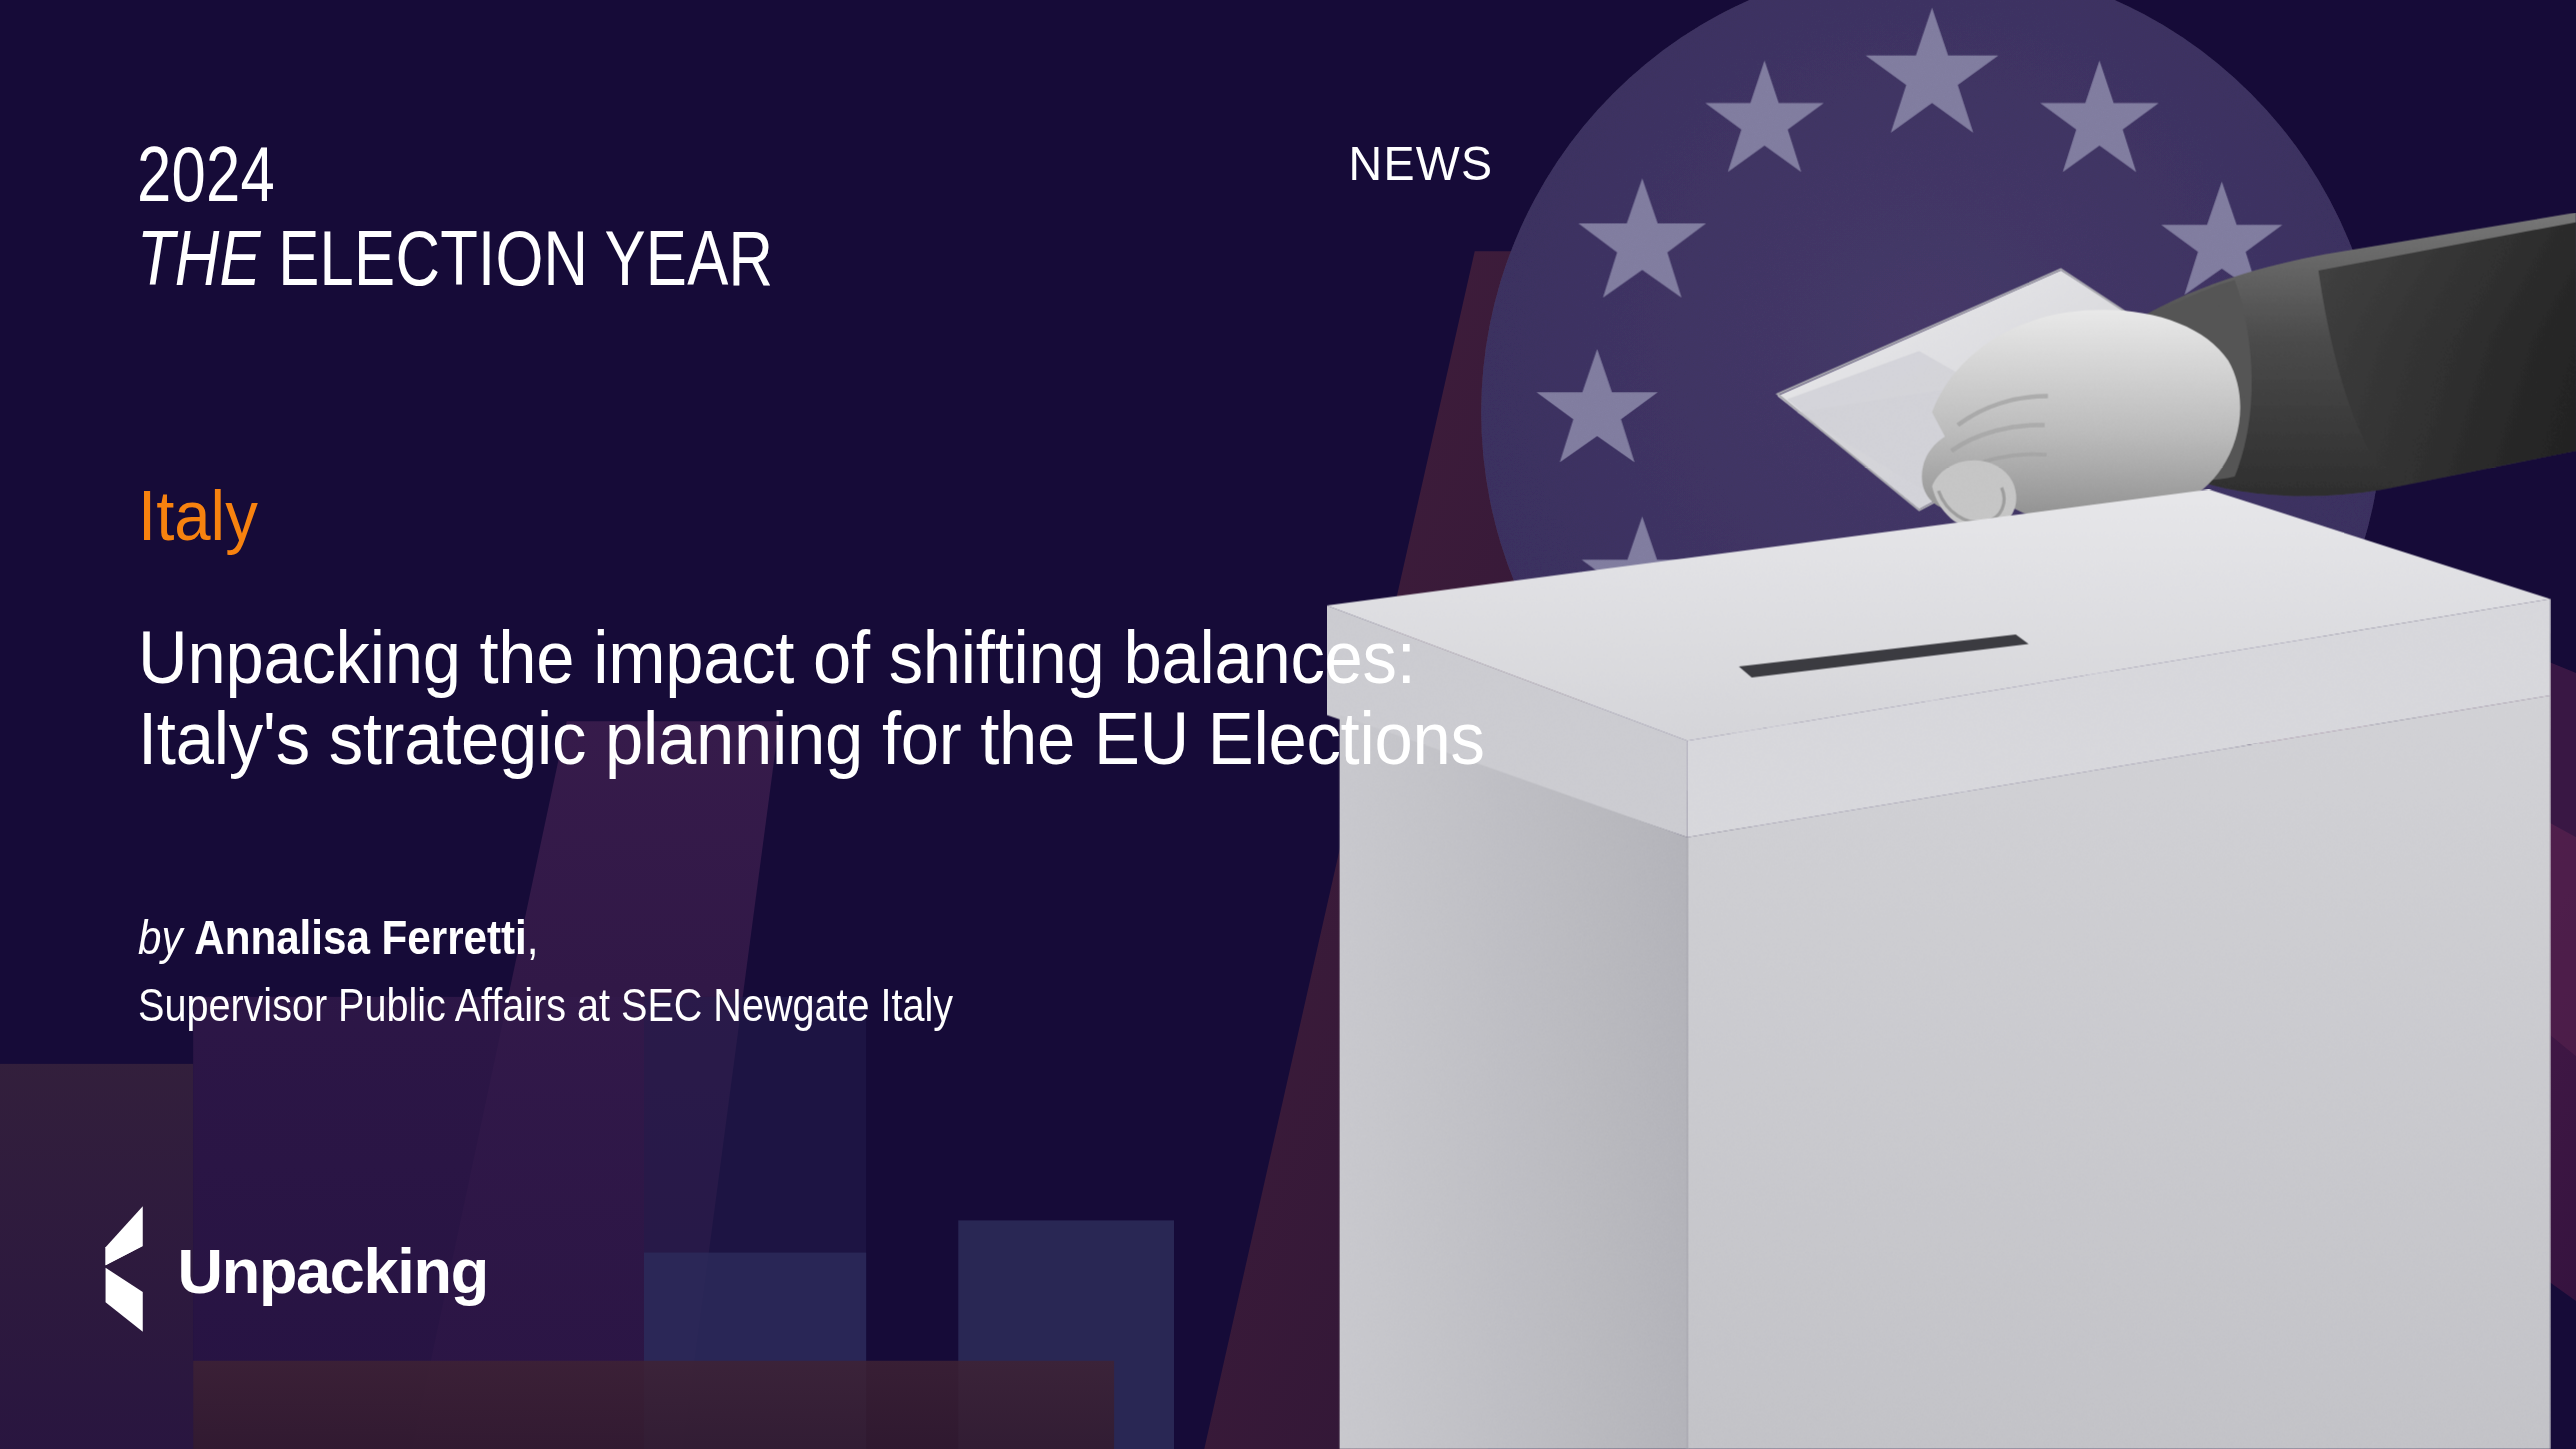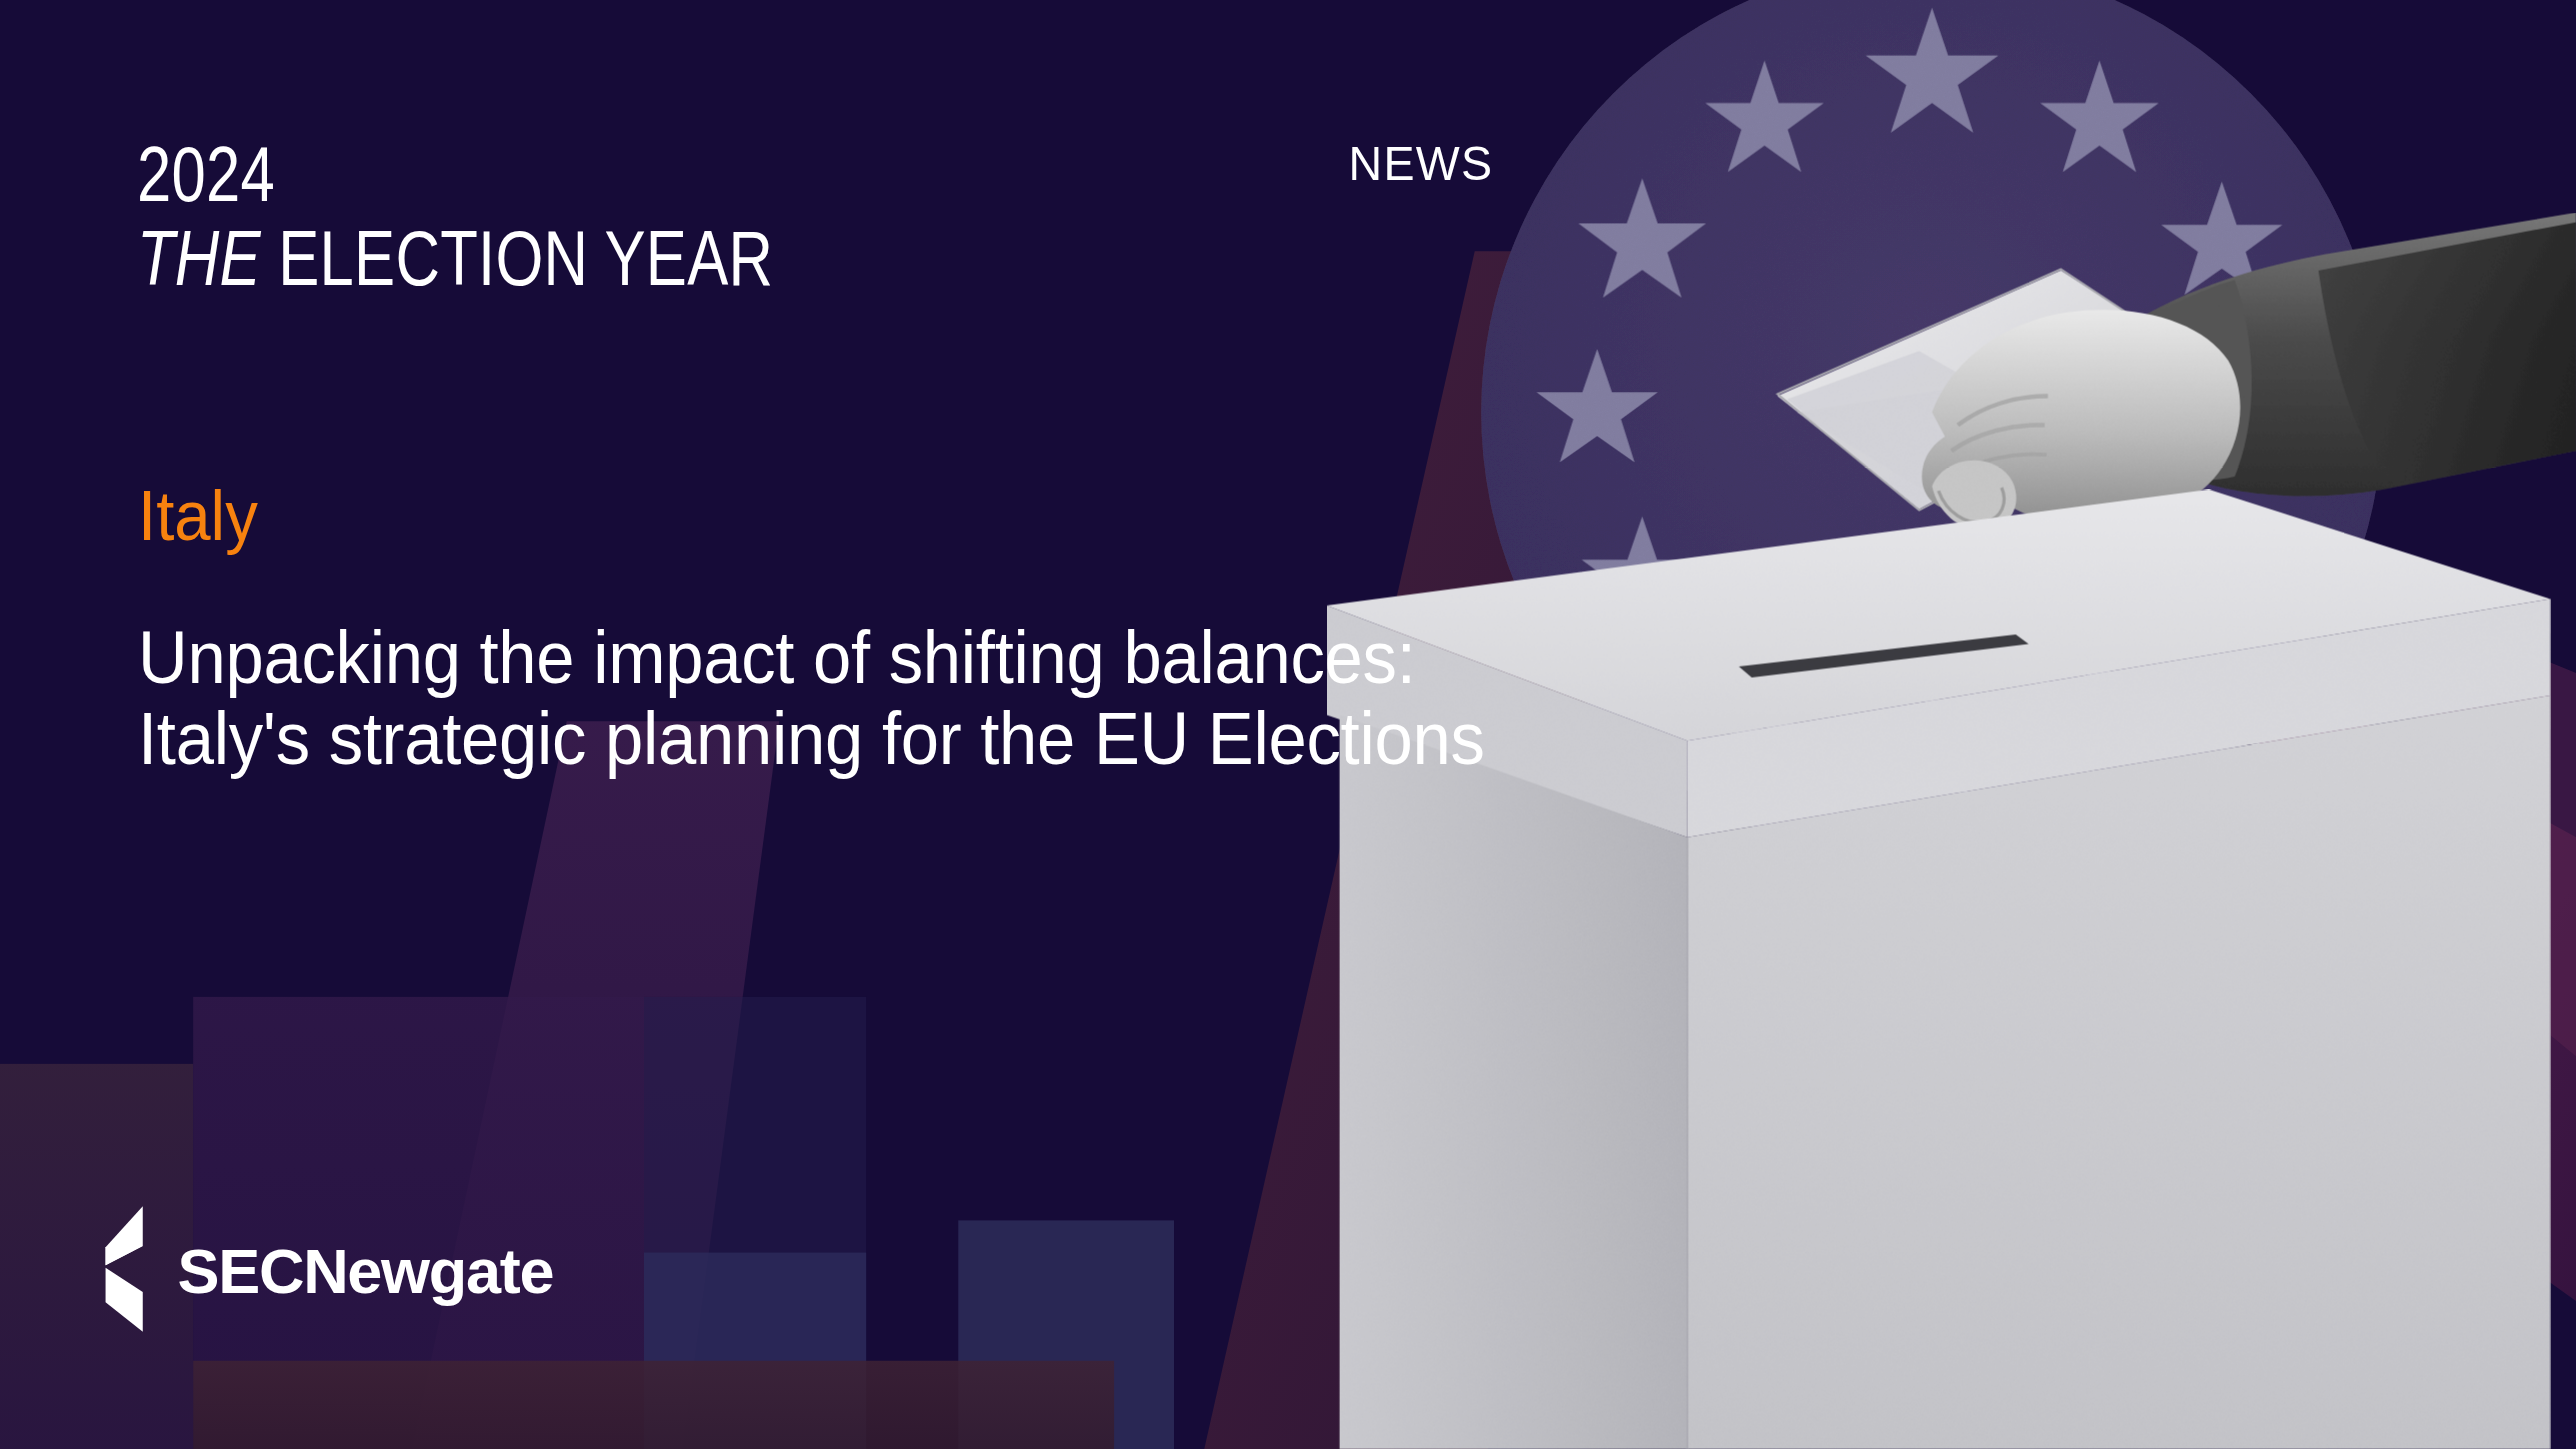--- a/index.html
+++ b/index.html
@@ -331,25 +331,29 @@
       <span class="yr">2024</span>
       <span class="ey"><i>THE</i><span> ELECTION YEAR</span></span>
     </div>
 
     <div class="news">NEWS</div>
 
     <div class="country">Italy</div>
 
     <h1 class="headline">Unpacking the impact of shifting balances: Italy's strategic planning for the EU Elections</h1>
 
+    <div class="byline">
+      <span class="l1"><i>by</i> <b>Annalisa Ferretti</b><span>,</span></span>
+      <span class="l2">Supervisor Public Affairs at SEC Newgate Italy</span>
+    </div>
 
     <div class="logo">
       <svg class="logo-mark" viewBox="0 0 92 196">
         <polygon points="62,0 62,62 4,92 4,64" fill="#ffffff"></polygon>
         <polygon points="4,96 4,150 62,196 62,134" fill="#ffffff"></polygon>
         <polygon points="4,64 62,62 4,92" fill="#ffffff"></polygon>
       </svg>
-      <span class="logo-word">SECNewgate</span>
+      <span class="logo-word">Unpacking</span>
     </div>
 
   </div>
 </div>
 
 
 </body></html>

